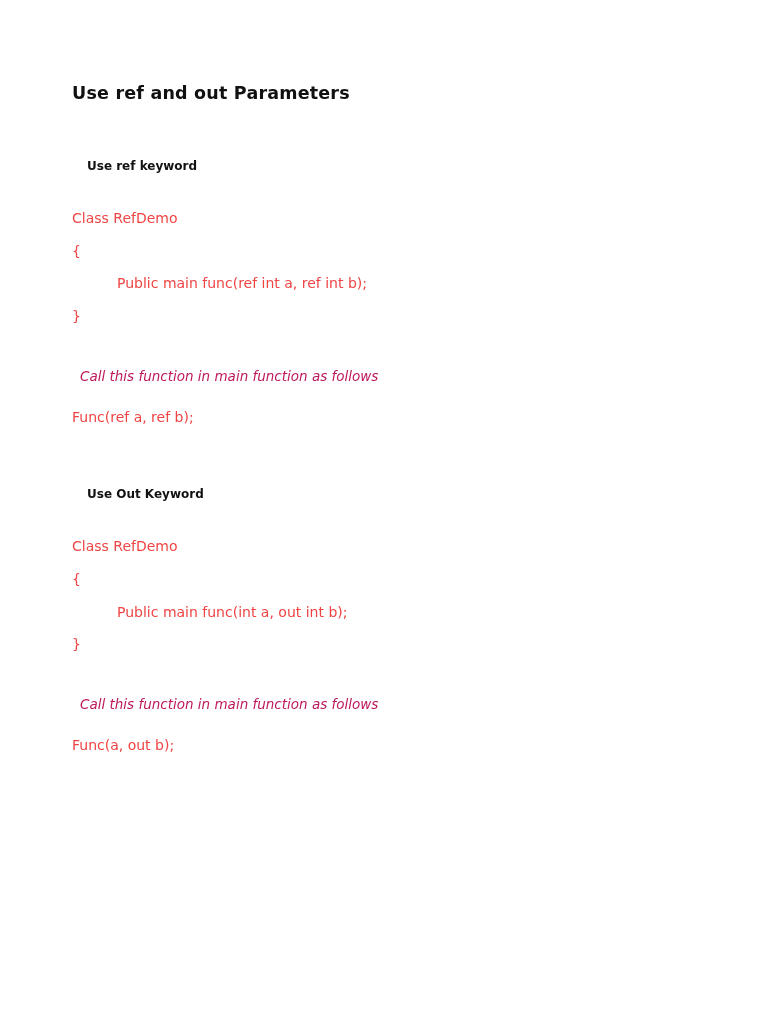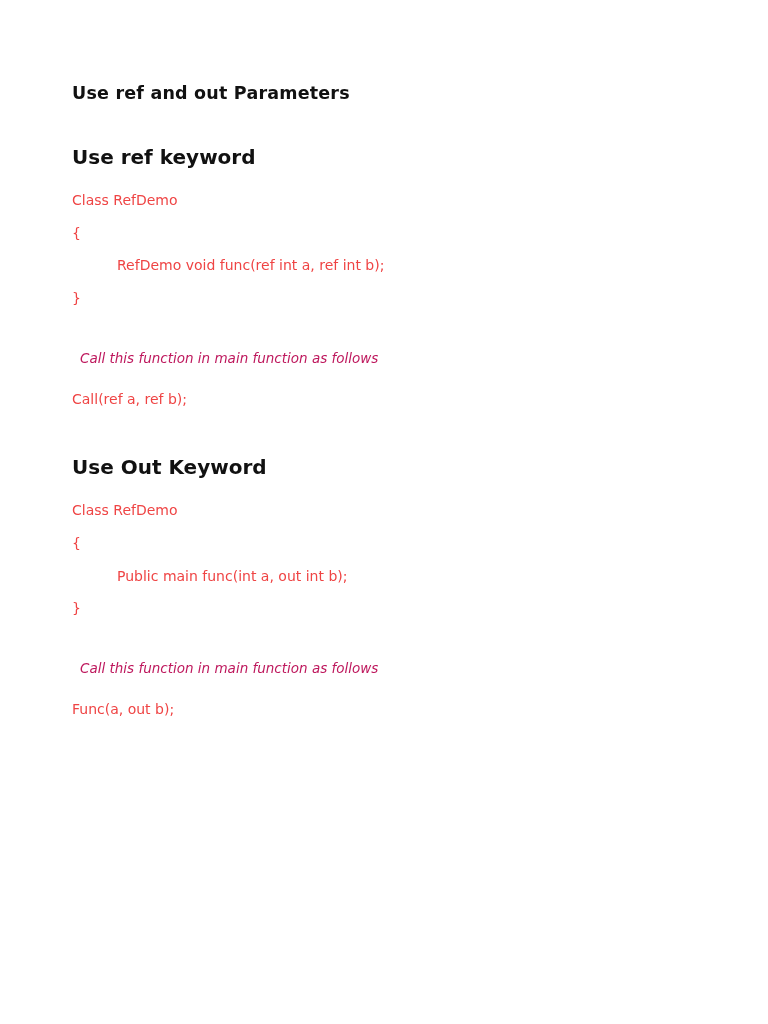--- a/index.html
+++ b/index.html
@@ -30,23 +30,23 @@
     font-weight: bold;
     letter-spacing: 0.2px;
     margin: 0 0 0 0;
     line-height: 1.35;
     color: #111111;
   }
   .spacer-lg { height: 36px; }
   .spacer-md { height: 20px; }
   .spacer-sm { height: 12px; }
   h2.section-head {
-    font-size: 20px;
+    font-size: 12px;
     font-weight: bold;
-    margin: 0;
+    margin: 15px;
     line-height: 1.5;
     color: #111111;
   }
   p.line {
     font-size: 14px;
     margin: 0;
     line-height: 2.35;
     color: #ef4444;
     white-space: pre;
   }
@@ -70,25 +70,25 @@
 
     <h1 class="doc-title">Use ref and out Parameters</h1>
 
     <div class="spacer-lg"></div>
 
     <div class="block">
       <h2 class="section-head">Use ref keyword</h2>
       <div class="spacer-sm"></div>
       <p class="line">Class RefDemo</p>
       <p class="line">{</p>
-      <p class="line indent">RefDemo void func(ref int a, ref int b);</p>
+      <p class="line indent">Public main func(ref int a, ref int b);</p>
       <p class="line">}</p>
       <div class="spacer-md"></div>
       <p class="caption">Call this function in main function as follows</p>
-      <p class="line">Call(ref a, ref b);</p>
+      <p class="line">Func(ref a, ref b);</p>
     </div>
 
     <div class="spacer-lg"></div>
 
     <div class="block">
       <h2 class="section-head">Use Out Keyword</h2>
       <div class="spacer-sm"></div>
       <p class="line">Class RefDemo</p>
       <p class="line">{</p>
       <p class="line indent">Public main func(int a, out int b);</p>

